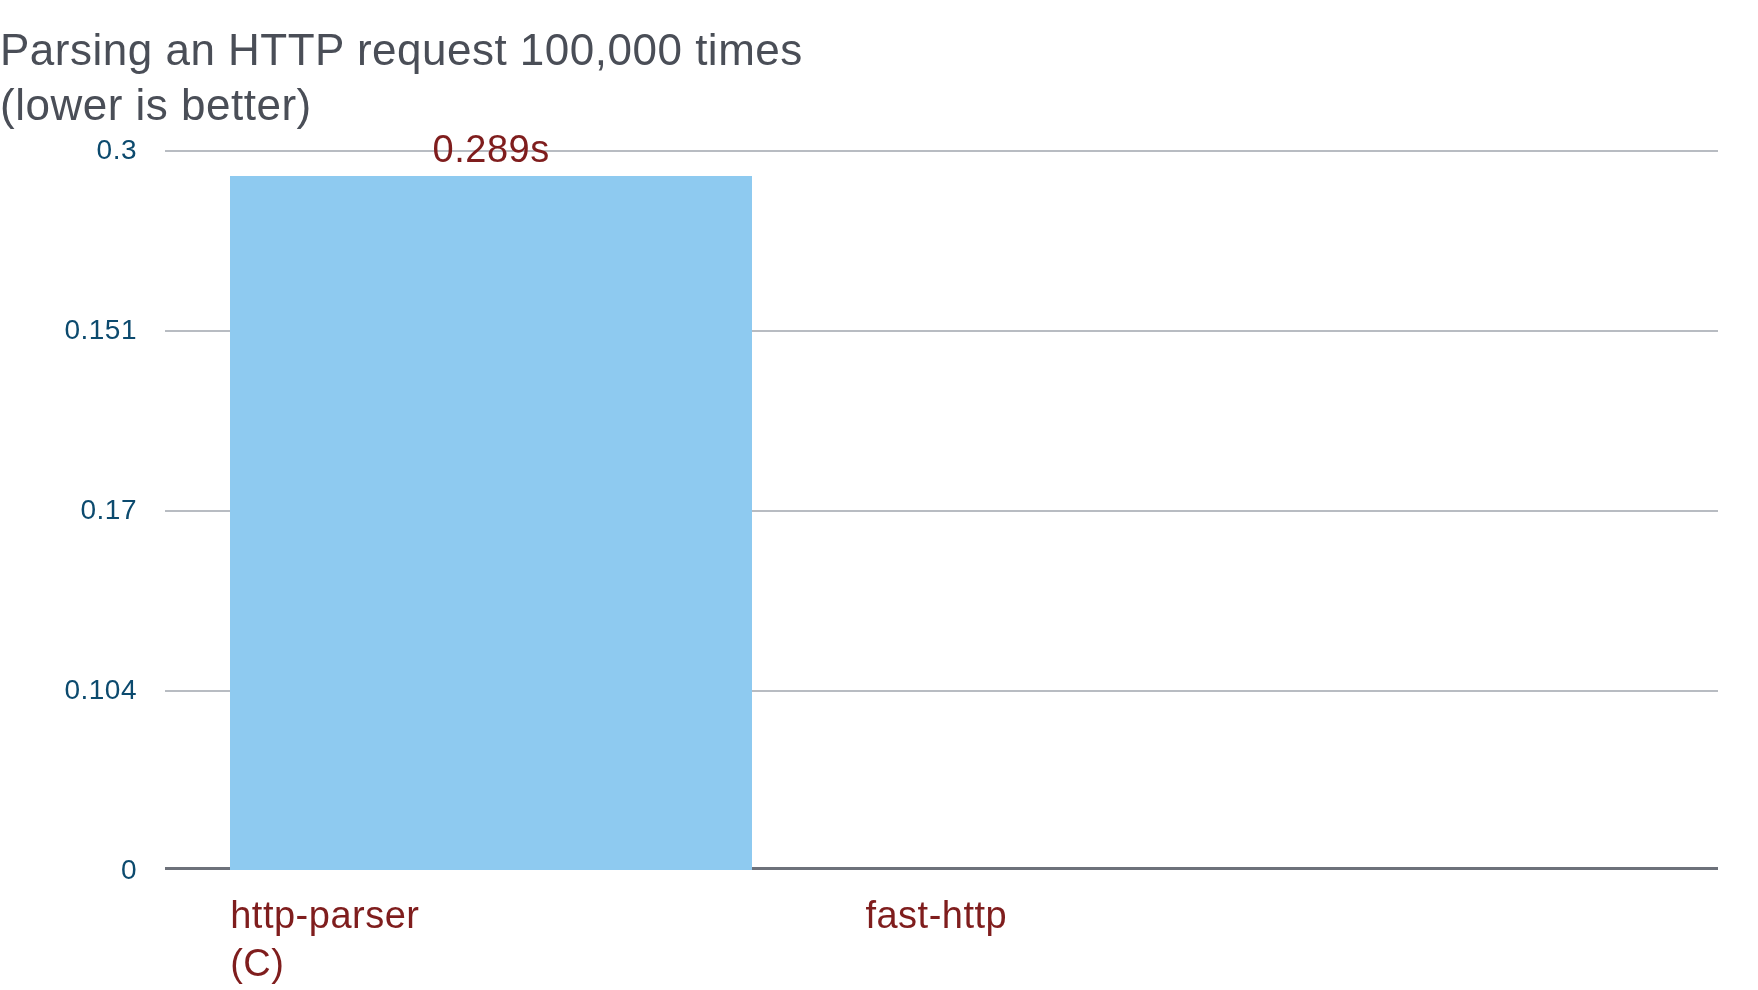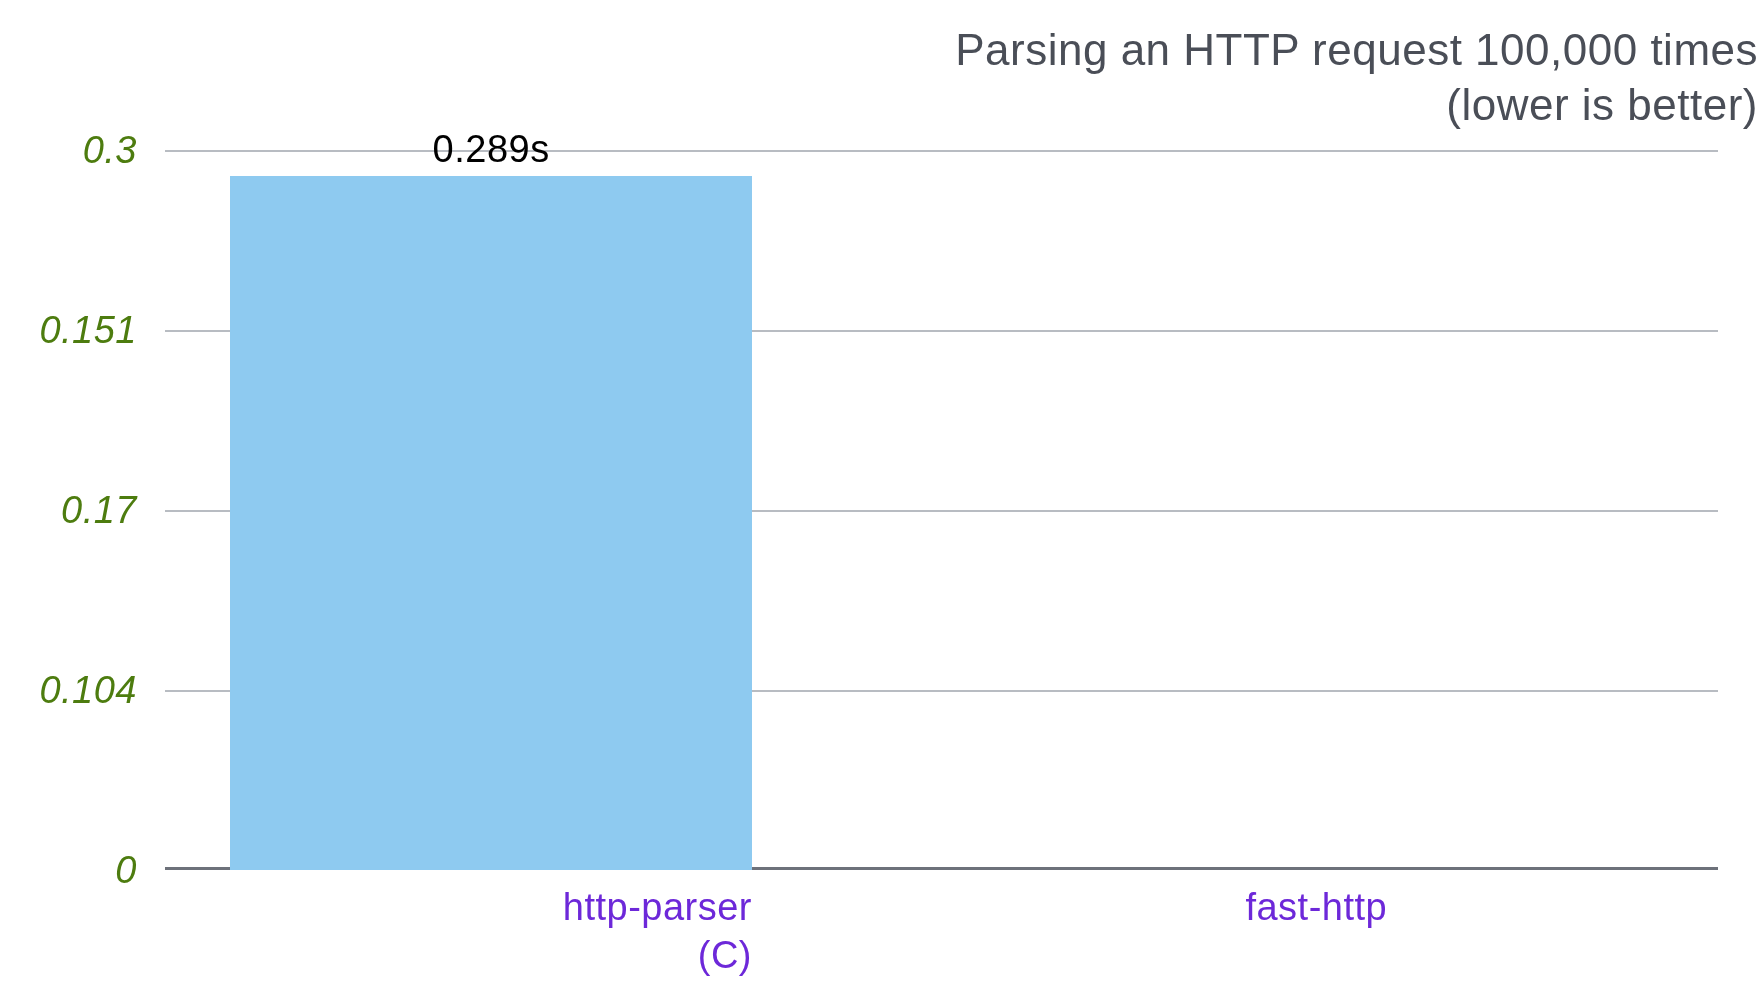--- a/index.html
+++ b/index.html
@@ -5,21 +5,21 @@
   * { box-sizing: border-box; margin: 0; padding: 0; }
   body {
     width: 1758px;
     height: 990px;
     background: #ffffff;
     font-family: "DIN Next", "Helvetica Neue", Arial, sans-serif;
     color: #4a4e57;
     position: relative;
   }
   .chart-title {
-    text-align: right;
+    text-align: left;
     font-size: 44px;
     font-weight: 400;
     color: #4a4e57;
     padding-top: 22px;
     line-height: 1.25;
     letter-spacing: 0.5px;
   }
   .plot-area {
     position: absolute;
     left: 165px;   
@@ -38,47 +38,46 @@
     left: 0; right: 0;
     bottom: 0;
     height: 0;
     border-top: 3px solid #6d717a;
   }
   .ytick {
     position: absolute;
     right: 100%;
     transform: translateY(-50%);
     padding-right: 28px;
-    font-size: 38px;
-    color: #4d7c0f;
+    font-size: 28px;
+    color: #0c4a6e;
     white-space: nowrap;
     letter-spacing: 0.5px;
-    font-style: italic;
   }
   .bar {
     position: absolute;
     bottom: 0;
     background: #8ecaf0;
   }
   .bar-label {
     position: absolute;
     width: 100%;
     text-align: center;
     font-size: 38px;
-    color: #000000;
+    color: #7f1d1d;
     top: -48px;
     letter-spacing: 0.5px;
   }
   .xtick {
     position: absolute;
     top: 100%;
-    padding-top: 14px;
-    text-align: right;
+    padding-top: 22px;
+    text-align: left;
     font-size: 38px;
-    color: #6d28d9;
+    color: #7f1d1d;
     line-height: 1.25;
     letter-spacing: 0.5px;
   }
 </style>
 </head>
 <body>
 
 <div class="chart-title">
   <span>Parsing an HTTP request 100,000 times</span><br>
   <span>(lower is better)</span>

